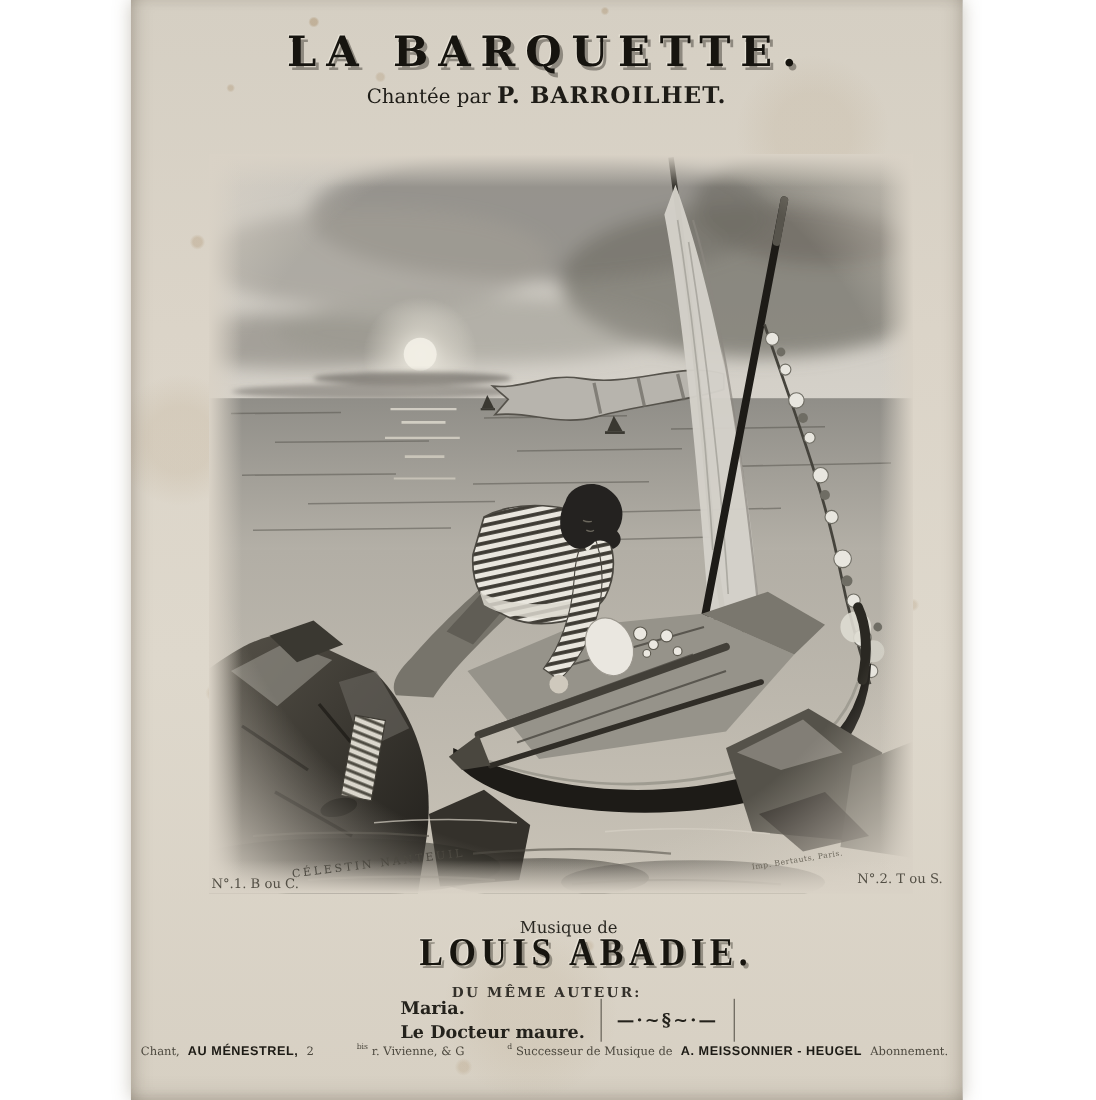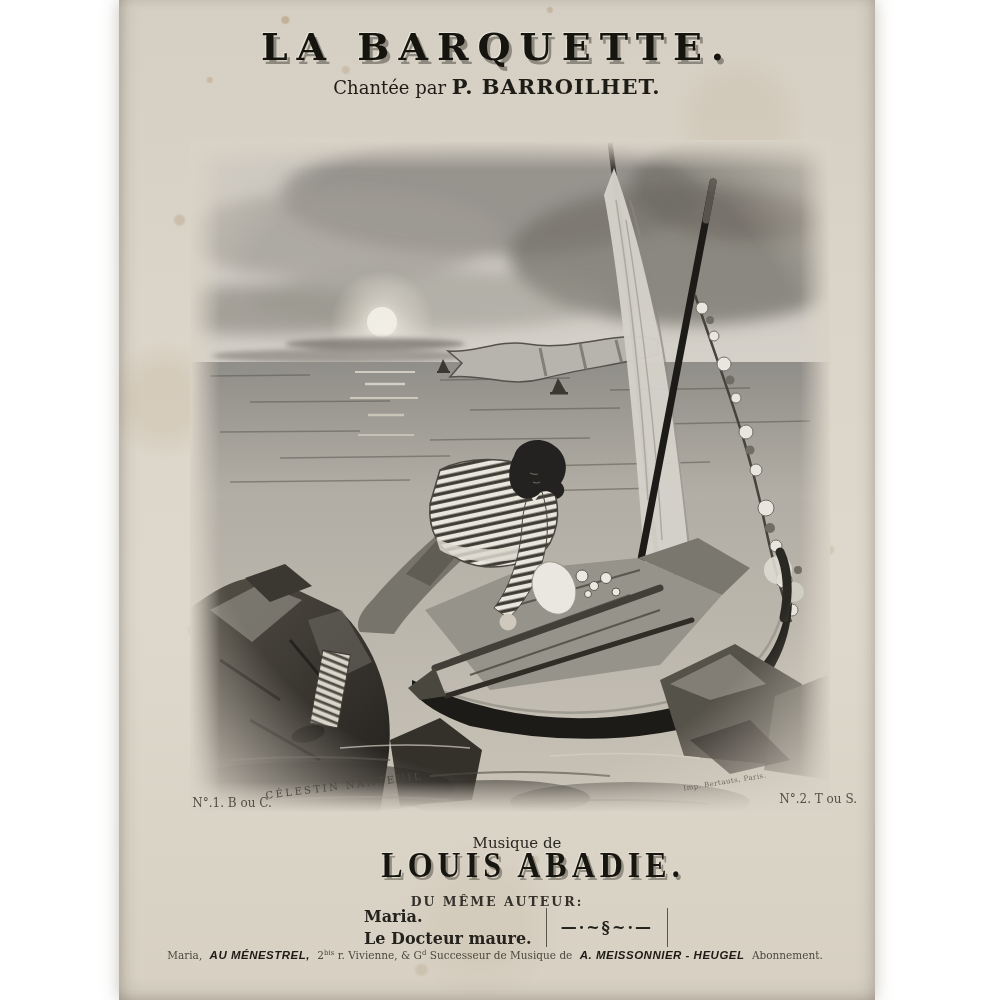--- a/index.html
+++ b/index.html
@@ -50,23 +50,23 @@
   .same-author{top:894px;font-size:12.5px;font-weight:bold;letter-spacing:2px;color:#33302a;}
   .works{position:absolute;top:906px;left:0;width:100%;display:flex;justify-content:center;
          align-items:stretch;margin-left:12px;}
   .works .col{padding:0 14px;display:flex;flex-direction:column;justify-content:center;}
   .works .col div{font-size:16px;font-weight:bold;color:#24221c;line-height:1.35;}
   .works .divider{width:1px;background:#5a564c;margin:2px 0;}
   .ornament{font-size:10px;font-weight:normal;color:#4a463d;letter-spacing:2px;line-height:.9;}
   .pubrow{top:948px;font-size:10.5px;color:#39362e;}
   .pubrow .seg{margin-right:4px;}
   .pubrow .bold{font-family:"Liberation Sans",sans-serif;font-weight:bold;font-size:11.5px;
-                color:#1d1b15;letter-spacing:.5px;font-style:italic;}
+                color:#1d1b15;letter-spacing:.5px;}
   .pubrow .lite{color:#4c483e;}
-  .sup{vertical-align:super;font-size:7px;}
+  .sup{vertical-align:super;font-size:7px;margin-left:39px;}
 </style>
 </head>
 <body>
 
 <div class="stage">
   <div class="page">
 
     <div class="center-band title">LA BARQUETTE.</div>
 
     <div class="center-band performer"><span>Chantée par </span><b>P. BARROILHET.</b></div>
@@ -309,21 +309,21 @@
         <div>Le Docteur maure.</div>
       </div>
       <div class="divider"></div>
       <div class="col">
         <div class="ornament">—·~§~·—</div>
       </div>
       <div class="divider"></div>
     </div>
 
     <div class="center-band pubrow">
-      <span class="seg lite">Maria,</span>
+      <span class="seg lite">Chant,</span>
       <span class="seg bold">AU MÉNESTREL,</span>
       <span class="seg lite"><span>2</span><span class="sup">bis</span><span> r. Vivienne, &amp; G</span><span class="sup">d</span><span> Successeur de Musique de</span></span>
       <span class="seg bold">A. MEISSONNIER - HEUGEL</span>
       <span class="seg lite">Abonnement.</span>
     </div>
 
   </div>
 </div>
 
 </body></html>

